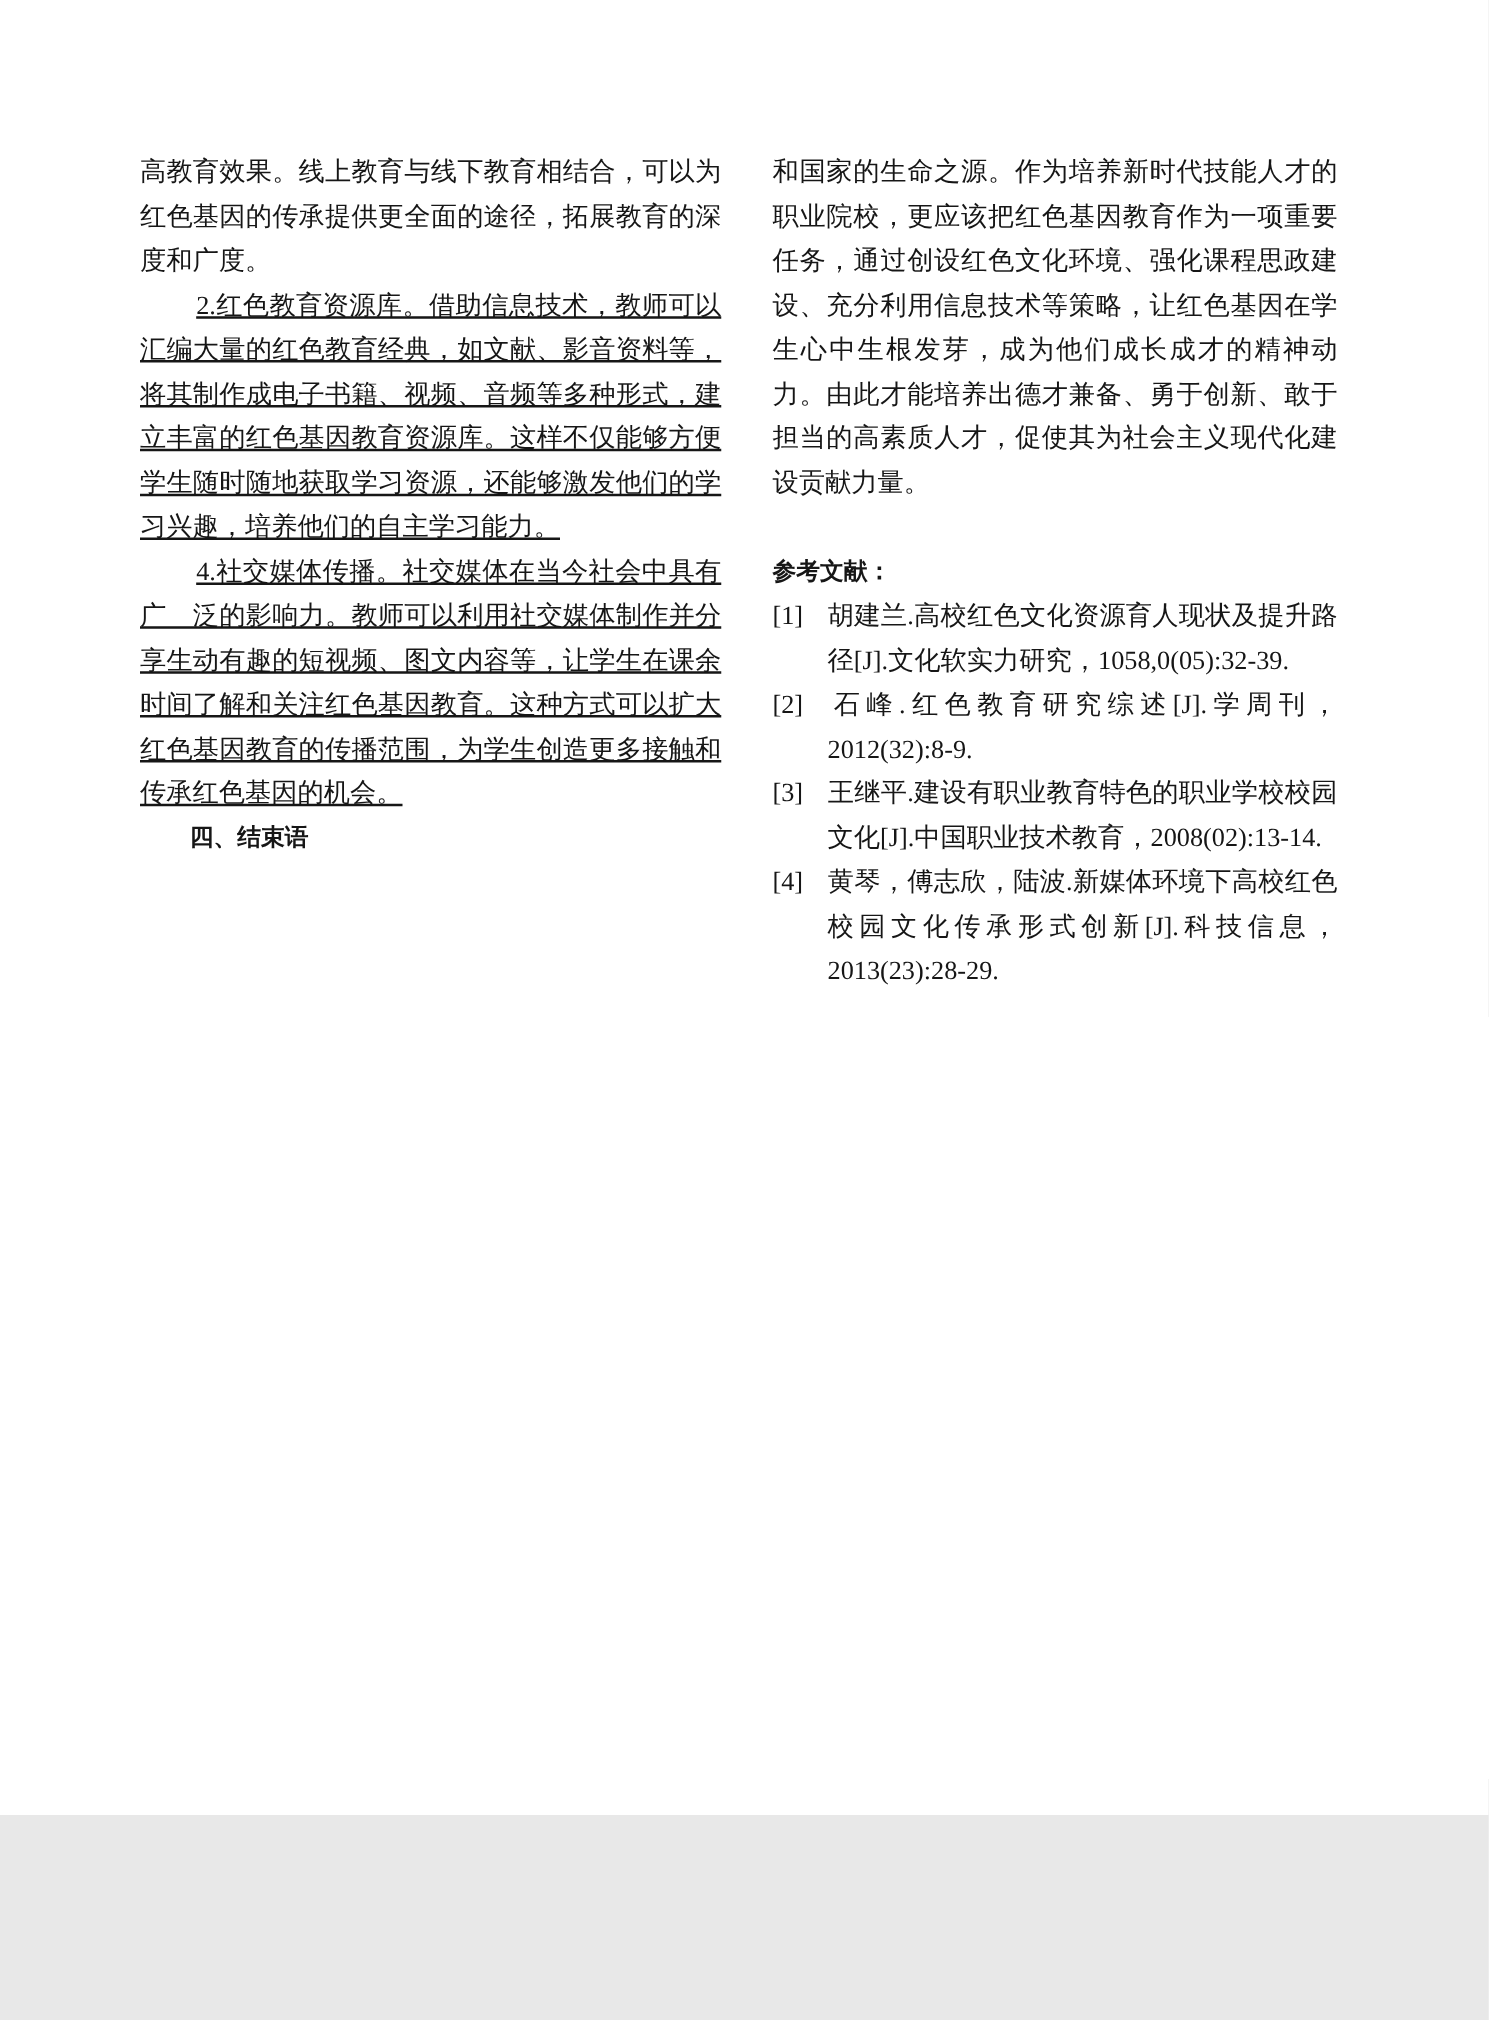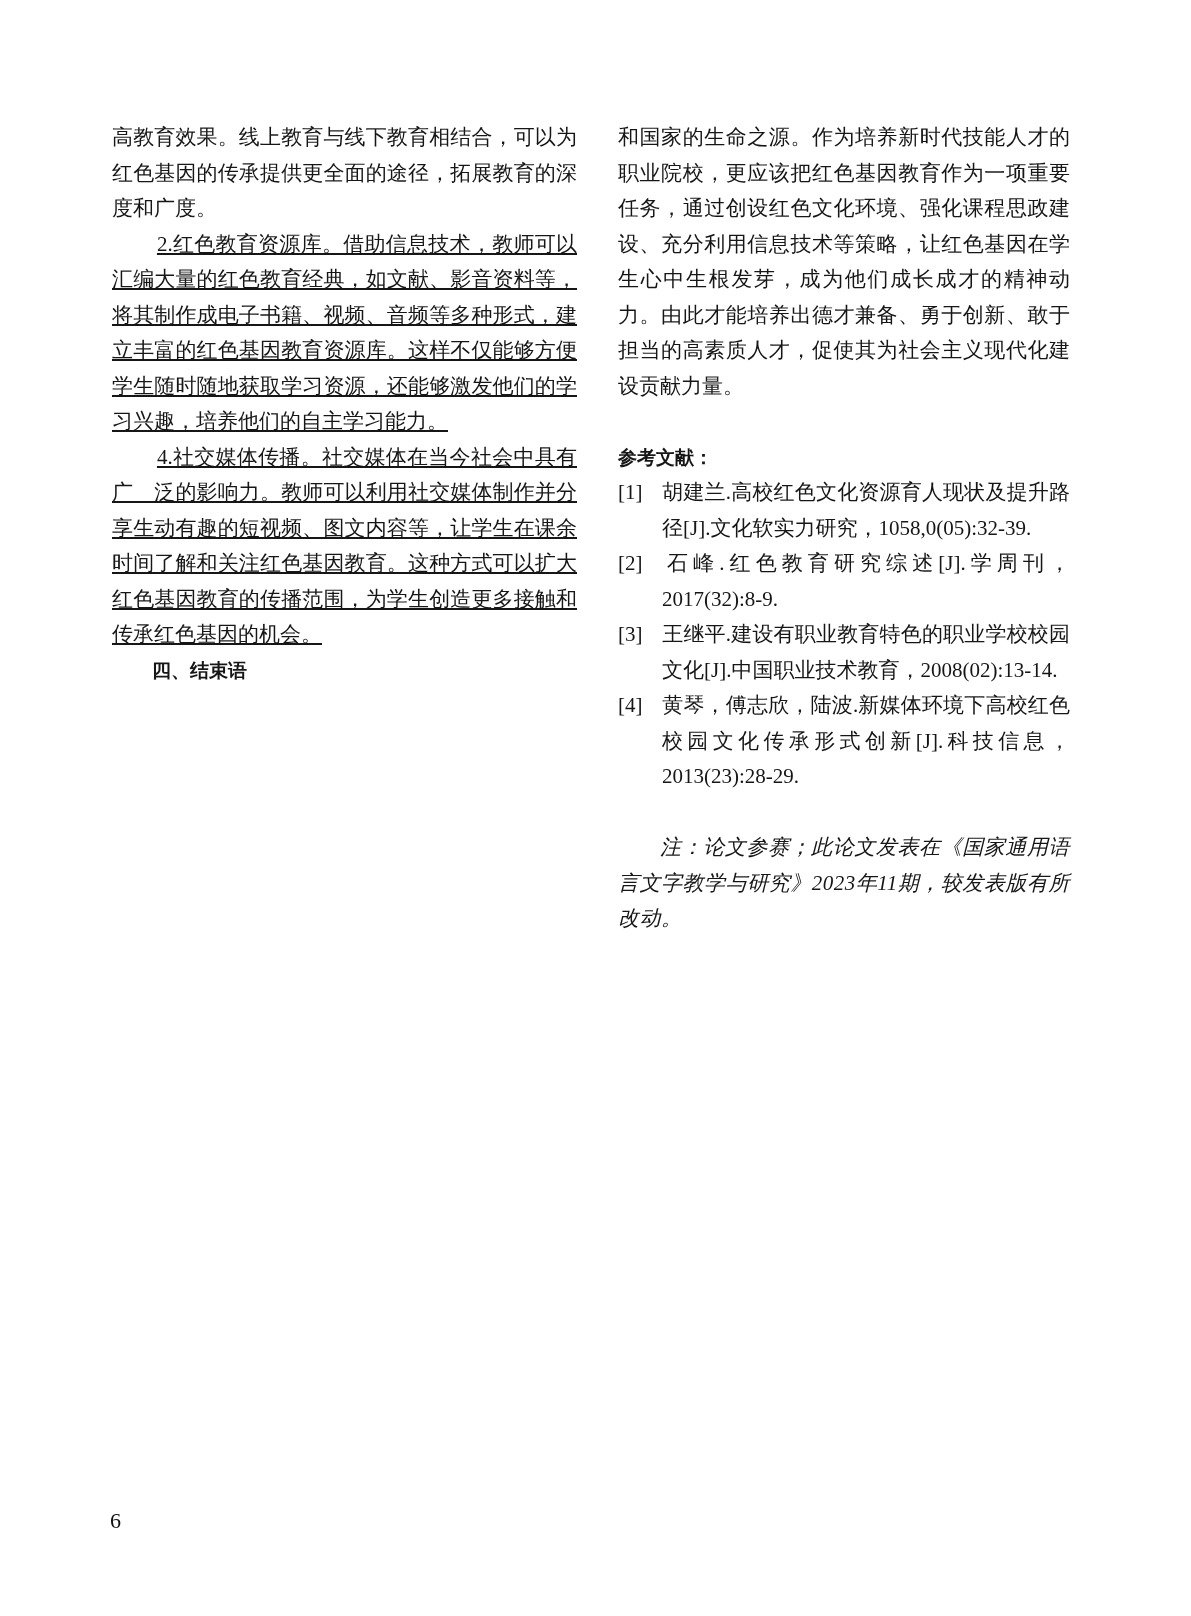--- a/index.html
+++ b/index.html
@@ -1,20 +1,20 @@
 <!DOCTYPE html>
 <html><head>
 <meta charset="utf-8">
 <style>
   * { margin: 0; padding: 0; box-sizing: border-box; }
   html, body { background: #e8e8e8; }
   .page {
     position: relative;
     width: 1191px;
-    height: 1616px;
+    height: 1452px;
     background: #ffffff;
     margin: 0 auto;
     overflow: hidden;
     font-family: "Liberation Serif", "DejaVu Serif", serif;
     color: #161616;
   }
   .columns {
     position: absolute;
     top: 120px;
     left: 112px;
@@ -84,31 +84,30 @@
       <p class="body">和国家的生命之源。作为培养新时代技能人才的职业院校，更应该把红色基因教育作为一项重要任务，通过创设红色文化环境、强化课程思政建设、充分利用信息技术等策略，让红色基因在学生心中生根发芽，成为他们成长成才的精神动力。由此才能培养出德才兼备、勇于创新、敢于担当的高素质人才，促使其为社会主义现代化建设贡献力量。</p>
 
       <div class="spacer"></div>
 
       <div class="heading">参考文献：</div>
 
       <div class="ref">
         <span class="ref-label">[1]</span><span class="ref-text">胡建兰.高校红色文化资源育人现状及提升路径[J].文化软实力研究，1058,0(05):32-39.</span>
       </div>
       <div class="ref">
-        <span class="ref-label">[2]</span><span class="ref-text">石峰.红色教育研究综述[J].学周刊，2017(32):8-9.</span>
+        <span class="ref-label">[2]</span><span class="ref-text">石峰.红色教育研究综述[J].学周刊，2012(32):8-9.</span>
       </div>
       <div class="ref">
         <span class="ref-label">[3]</span><span class="ref-text">王继平.建设有职业教育特色的职业学校校园文化[J].中国职业技术教育，2008(02):13-14.</span>
       </div>
       <div class="ref">
         <span class="ref-label">[4]</span><span class="ref-text">黄琴，傅志欣，陆波.新媒体环境下高校红色校园文化传承形式创新[J].科技信息，2013(23):28-29.</span>
       </div>
 
       <div class="spacer"></div>
 
-      <p class="note">注：论文参赛；此论文发表在《国家通用语言文字教学与研究》2023年11期，较发表版有所改动。</p>
     </div>
 
   </div>
 
   <div class="page-number">6</div>
 
 </div>
 
 </body></html>

